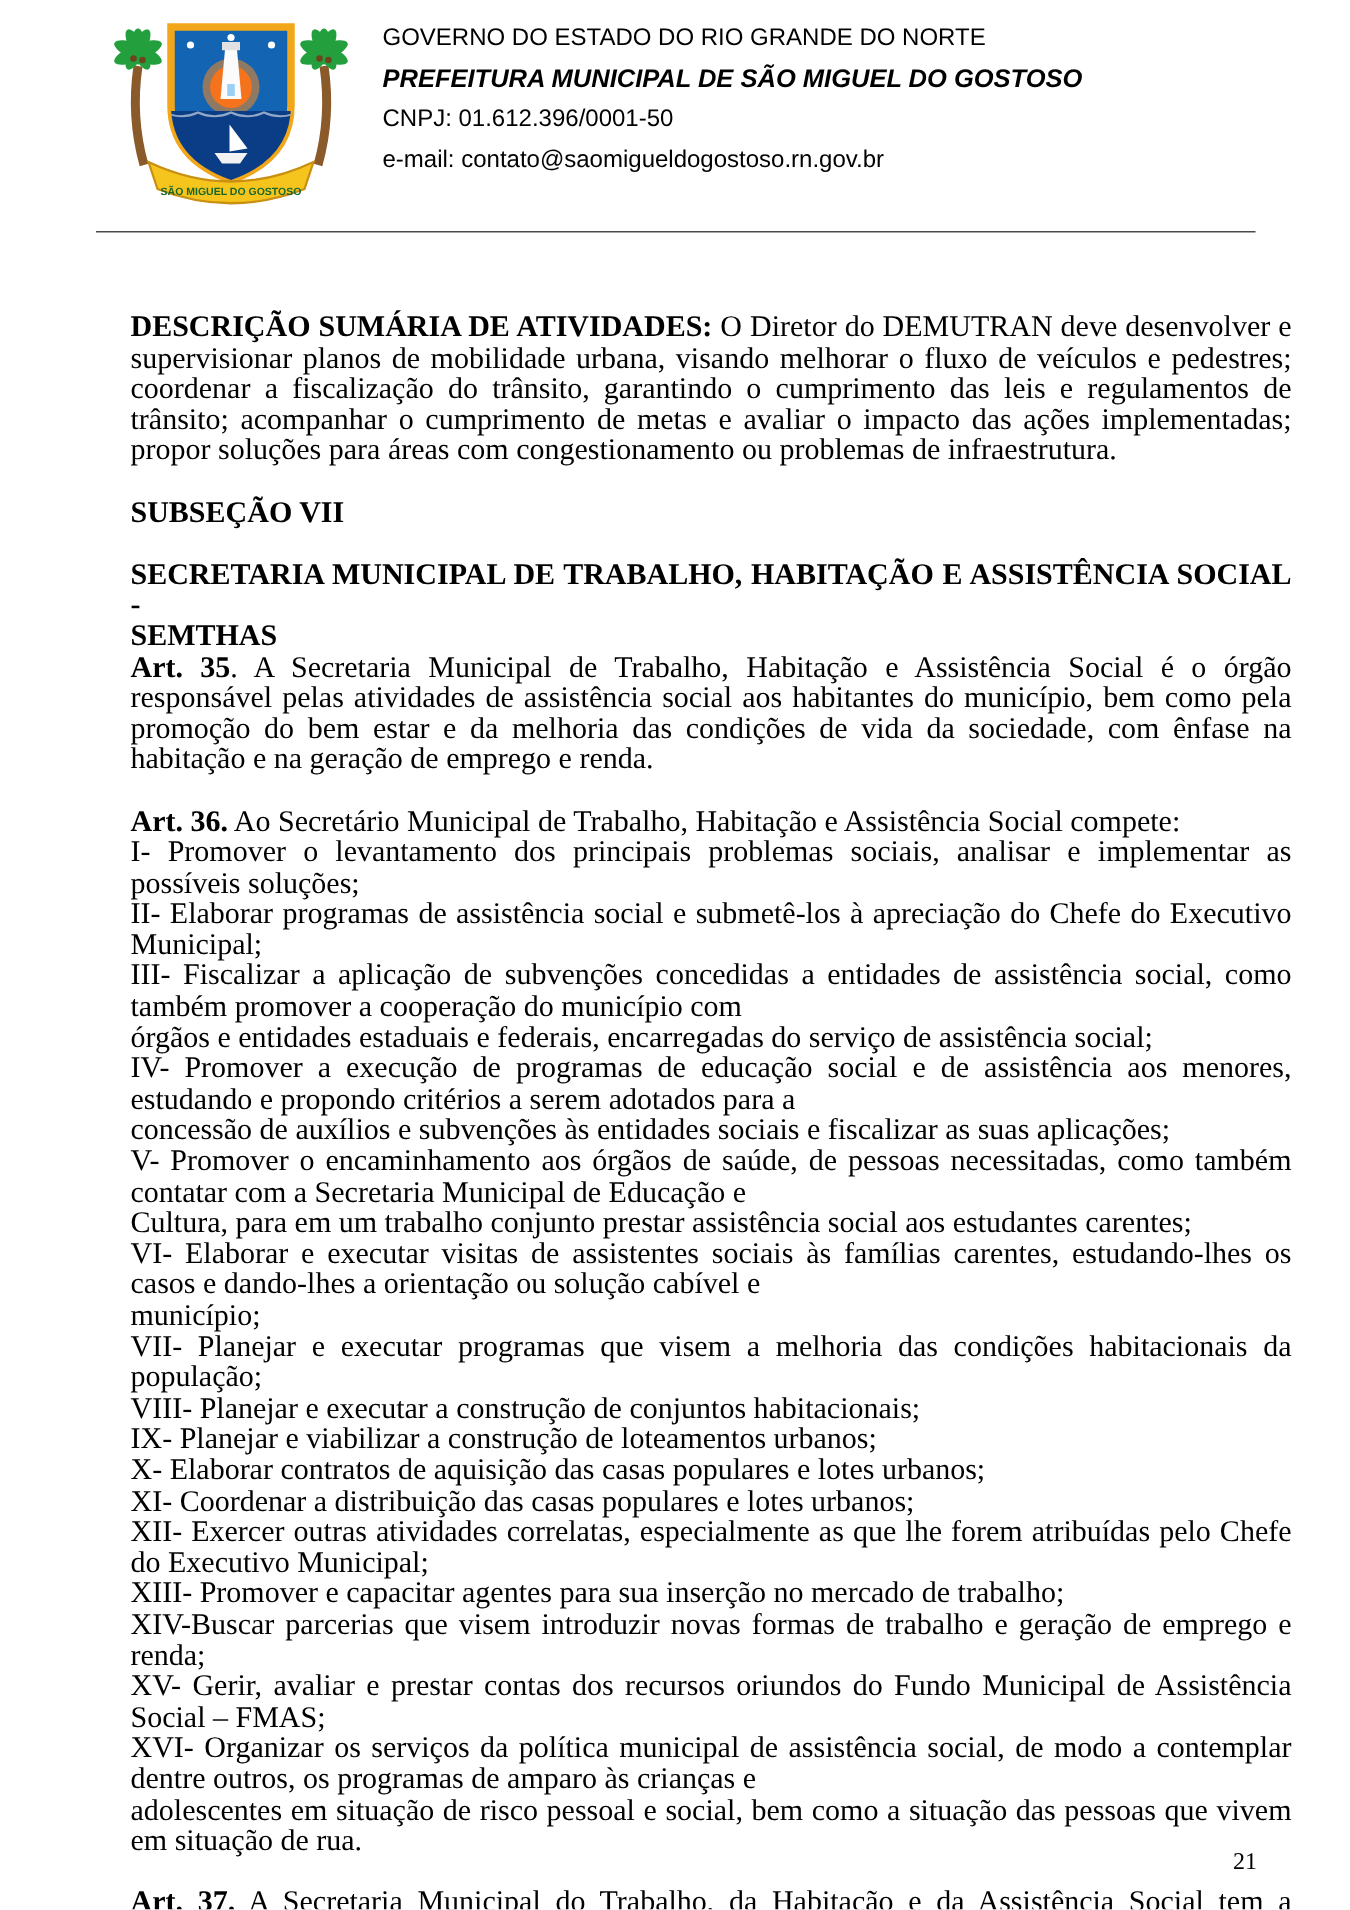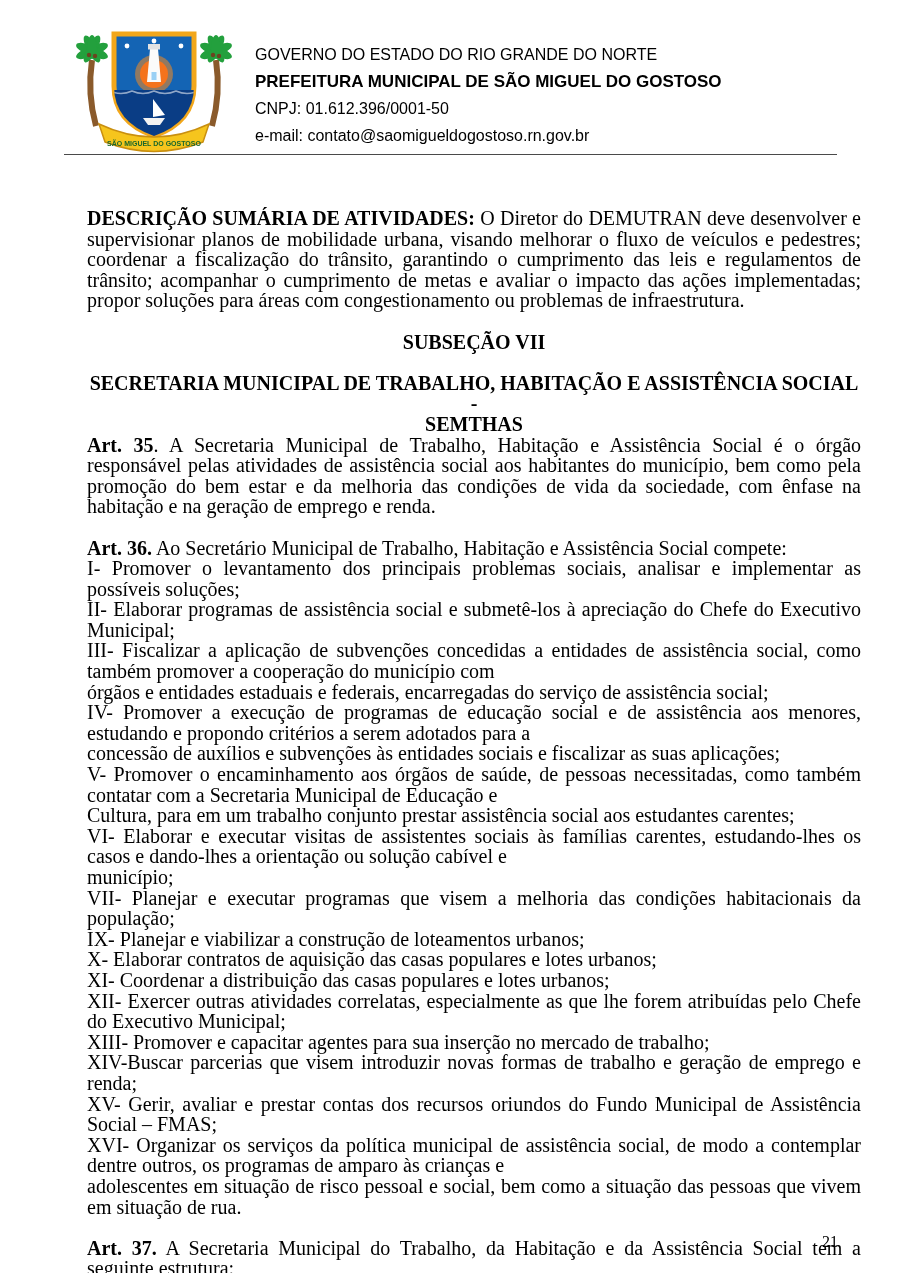--- a/index.html
+++ b/index.html
@@ -10,40 +10,40 @@
     height: 1273px;
     background: #ffffff;
     color: #000000;
     font-family: "Liberation Serif", serif;
     overflow: hidden;
     margin: 0;
   }
   
   .header {
     position: absolute;
-    top: 24px;
+    top: 8px;
     left: 65px;
     display: flex;
-    align-items: center;
+    align-items: flex-start;
   }
   .logo {
     width: 178px;
     height: 138px;
     flex: none;
   }
   .logo svg { width: 100%; height: 100%; display: block; }
   .header-text {
     margin-left: 12px;
     padding-top: 4px;
     font-family: "Liberation Sans", sans-serif;
     color: #000;
   }
   .h-line { font-size: 16px; line-height: 27px; white-space: nowrap; }
   .h-line.b { font-weight: bold; }
-  .h-line.big { font-size: 17px; }
+  .h-line.big { font-size: 17px; font-style: italic; }
   .header-rule {
     position: absolute;
     top: 154px;
     left: 64px;
     width: 773px;
     border: none;
     border-top: 1.6px solid #4a4a4a;
   }
   
   .content {
@@ -51,21 +51,21 @@
     top: 208px;
     left: 63px;
     width: 774px;
     font-size: 20px;
     line-height: 20.6px;
     text-align: justify;
     margin-left: 24px;
   }
   .para { margin: 0; }
   .gap-before { margin-top: 20.6px; }
-  .center { text-align: center; }
+  .center { }
   .bold { font-weight: bold; }
   
   .page-number {
     position: absolute;
     right: 62px;
     bottom: 22px;
     font-size: 16px;
     font-family: "Liberation Serif", serif;
   }
 </style>
@@ -160,20 +160,21 @@
     <p class="para">II- Elaborar programas de assistência social e submetê-los à apreciação do Chefe do Executivo Municipal;</p>
     <p class="para">III- Fiscalizar a aplicação de subvenções concedidas a entidades de assistência social, como também promover a cooperação do município com</p>
     <p class="para">órgãos e entidades estaduais e federais, encarregadas do serviço de assistência social;</p>
     <p class="para">IV- Promover a execução de programas de educação social e de assistência aos menores, estudando e propondo critérios a serem adotados para a</p>
     <p class="para">concessão de auxílios e subvenções às entidades sociais e fiscalizar as suas aplicações;</p>
     <p class="para">V- Promover o encaminhamento aos órgãos de saúde, de pessoas necessitadas, como também contatar com a Secretaria Municipal de Educação e</p>
     <p class="para">Cultura, para em um trabalho conjunto prestar assistência social aos estudantes carentes;</p>
     <p class="para">VI- Elaborar e executar visitas de assistentes sociais às famílias carentes, estudando-lhes os casos e dando-lhes a orientação ou solução cabível e</p>
     <p class="para">município;</p>
     <p class="para">VII- Planejar e executar programas que visem a melhoria das condições habitacionais da população;</p>
+    <p class="para">VIII- Planejar e executar a construção de conjuntos habitacionais;</p>
     <p class="para">IX- Planejar e viabilizar a construção de loteamentos urbanos;</p>
     <p class="para">X- Elaborar contratos de aquisição das casas populares e lotes urbanos;</p>
     <p class="para">XI- Coordenar a distribuição das casas populares e lotes urbanos;</p>
     <p class="para">XII- Exercer outras atividades correlatas, especialmente as que lhe forem atribuídas pelo Chefe do Executivo Municipal;</p>
     <p class="para">XIII- Promover e capacitar agentes para sua inserção no mercado de trabalho;</p>
     <p class="para">XIV-Buscar parcerias que visem introduzir novas formas de trabalho e geração de emprego e renda;</p>
     <p class="para">XV- Gerir, avaliar e prestar contas dos recursos oriundos do Fundo Municipal de Assistência Social – FMAS;</p>
     <p class="para">XVI- Organizar os serviços da política municipal de assistência social, de modo a contemplar dentre outros, os programas de amparo às crianças e</p>
     <p class="para">adolescentes em situação de risco pessoal e social, bem como a situação das pessoas que vivem em situação de rua.</p>
 

